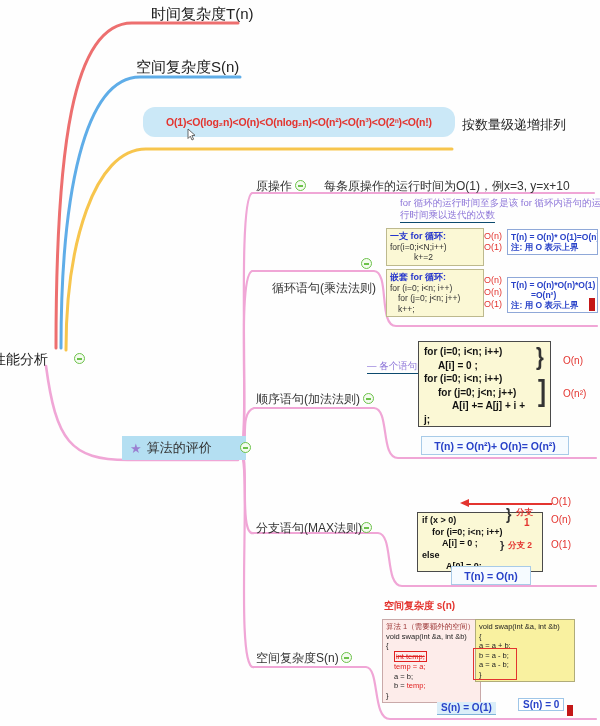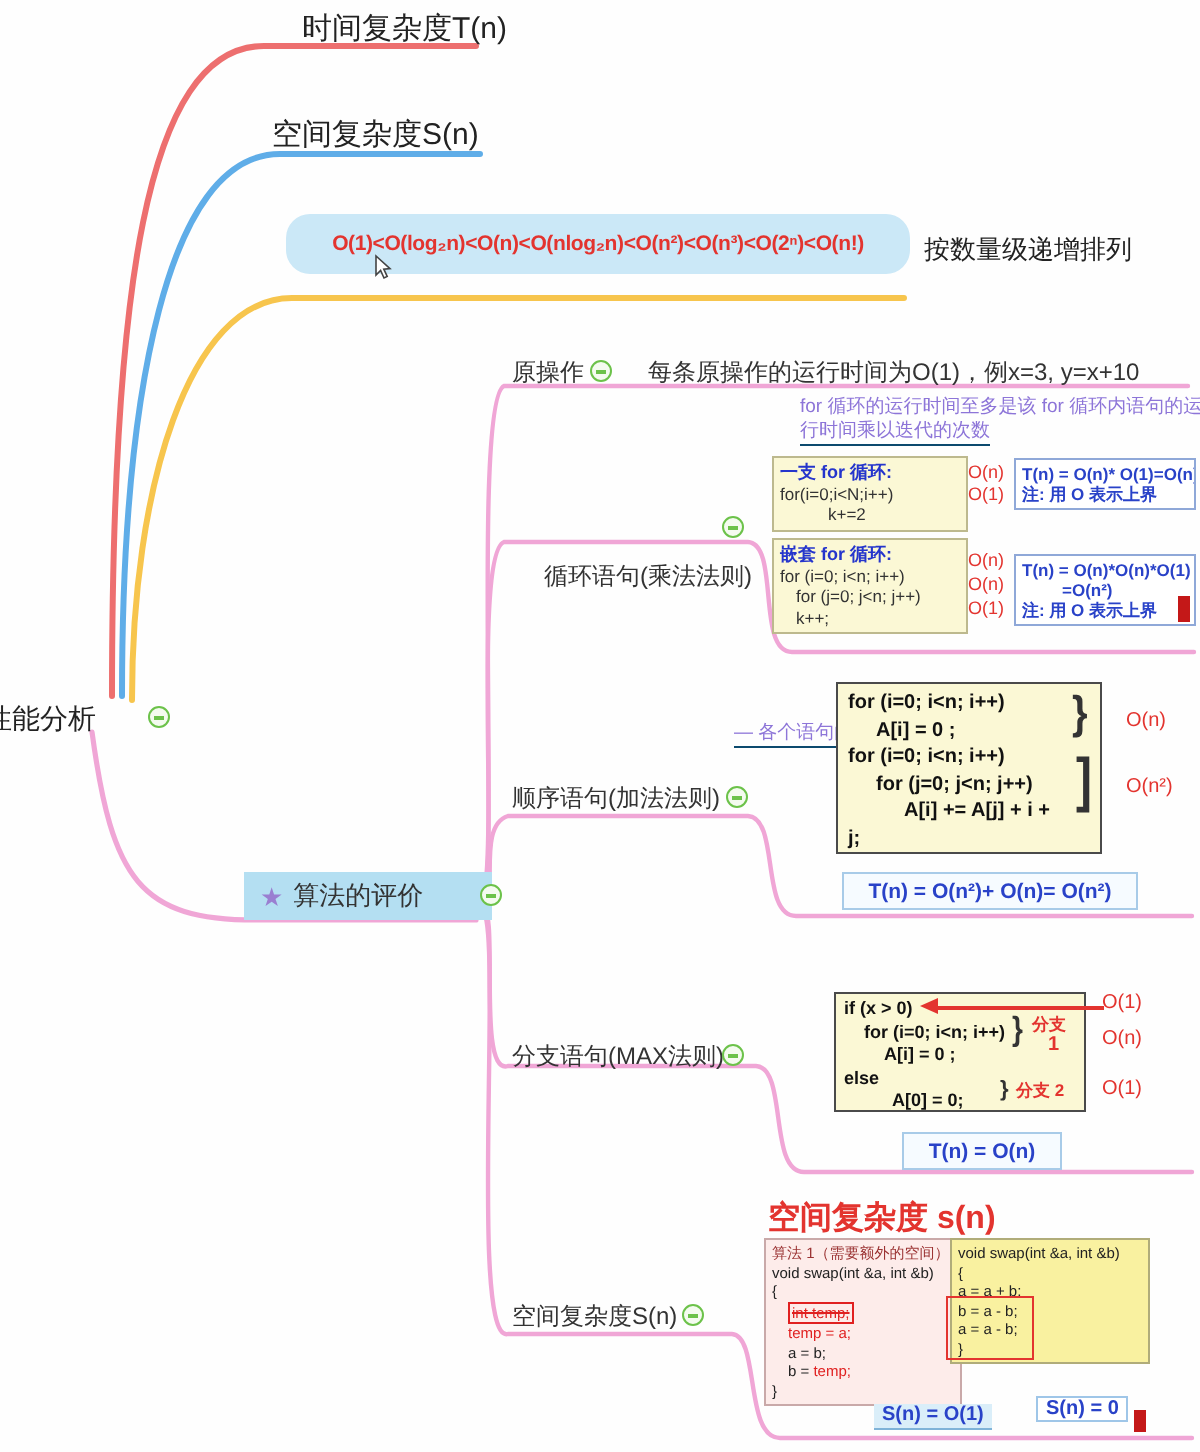--- a/index.html
+++ b/index.html
@@ -18,30 +18,30 @@
   .star{color:#9a7fd1;font-size:13px;}
   .minus{width:11px;height:11px;border:1px solid #6cc24a;border-radius:50%;background:#f4fbef;box-sizing:border-box;}
   .minus::after{content:"";display:block;margin:4px auto 0;width:5px;height:1.5px;background:#6cc24a;}
   .purplenote{font-size:9.5px;color:#8d75d8;}
   .u{border-bottom:1px solid #0c4a6e;}
   .ybox{background:#fbf8d5;border:1px solid #bdb98e;padding:2px 3px;box-sizing:border-box;font-size:8.5px;line-height:10.5px;color:#333;}
   .ybox .t{color:#2535cc;font-weight:bold;font-size:9px;}
   .bigbox{background:#fbf8d5;border:1.5px solid #4a4a4a;padding:3px 5px;box-sizing:border-box;
           font-size:10px;line-height:13.5px;font-weight:bold;color:#111;}
   .boxb{background:#fbf8d5;border:1.5px solid #4a4a4a;padding:2px 4px;box-sizing:border-box;
-        font-size:9px;line-height:11.5px;font-weight:bold;color:#111;}
+        font-size:9px;line-height:11.5px;font-weight:bold;color:#111;margin-top:16px;}
   .redo{color:#e3342f;font-size:9px;line-height:11.5px;}
   .redo2{color:#e3342f;font-size:10px;}
   .tbox{background:#fff;border:1px solid #8fa8d8;padding:2px 3px;width:91px;box-sizing:border-box;
         font-size:8.5px;line-height:10px;color:#2942c8;font-weight:bold;white-space:nowrap;overflow:hidden;}
   .resbox{border:1px solid #a8cbe8;background:#f6fbff;display:flex;align-items:center;justify-content:center;
           color:#2942c8;font-weight:bold;font-size:10.5px;}
   .brace{color:#333;font-weight:bold;}
   .redmark{background:#c41818;}
-  .spacetitle{font-size:16px;font-weight:bold;color:#e3342f;}
+  .spacetitle{font-size:10px;font-weight:bold;color:#e3342f;}
   .algo{font-size:7.5px;line-height:9.5px;box-sizing:border-box;padding:2px 3px;color:#222;}
   .algo1{background:#fdecea;border:1px solid #c9a9a9;width:99px;}
   .algo2{background:#f9f1a0;border:1px solid #b0ac7a;width:100px;}
   .algo .at1{color:#9b3333;white-space:normal;}
   .algo .at2{color:#7d5aa6;white-space:normal;}
   .redln{color:#e02020;}
   .declbox{display:inline-block;border:1px solid #e02020;color:#e02020;text-decoration:line-through;padding:0 1px;}
   .sres1{font-size:10px;font-weight:bold;color:#2942c8;background:#daeef9;border-bottom:1.5px solid #7fb3d8;padding:0 4px 1px;}
   .sres2{font-size:10px;font-weight:bold;color:#2942c8;background:#fff;border:1px solid #9fc6e8;padding:0 4px;}
   .arrowline{background:#e3342f;height:1.5px;}

